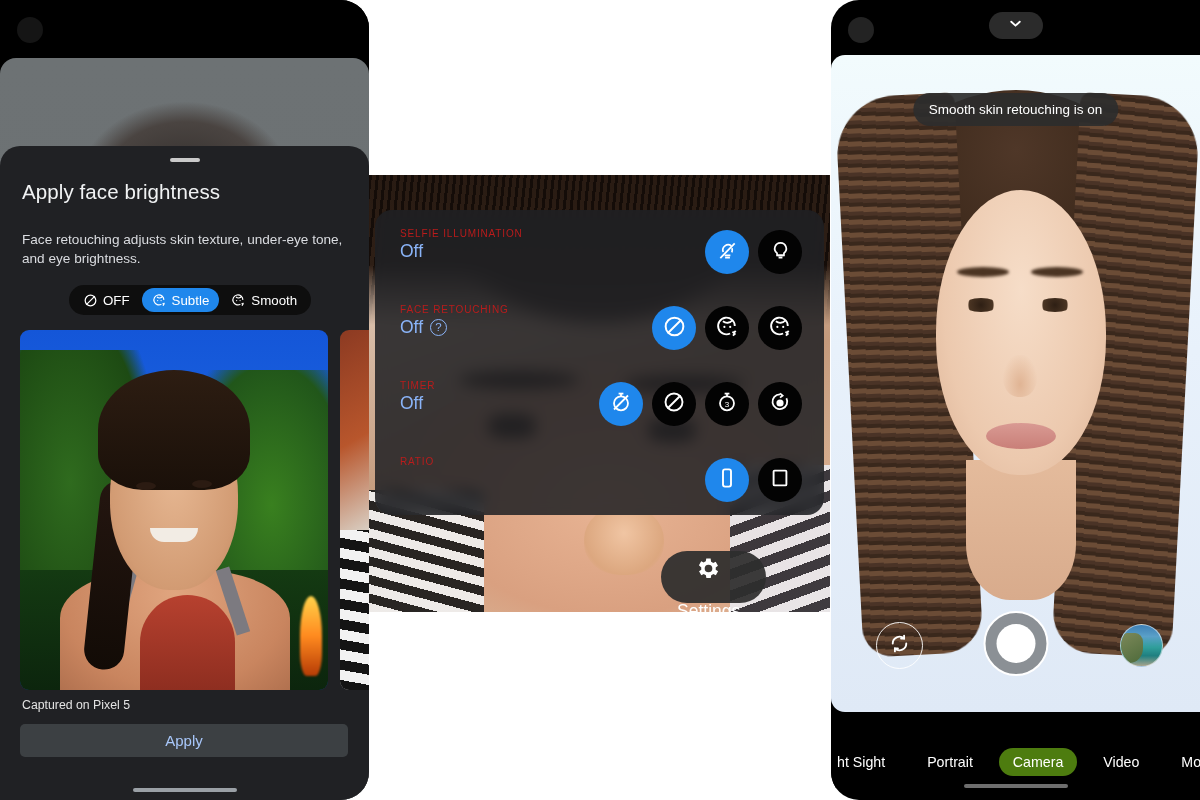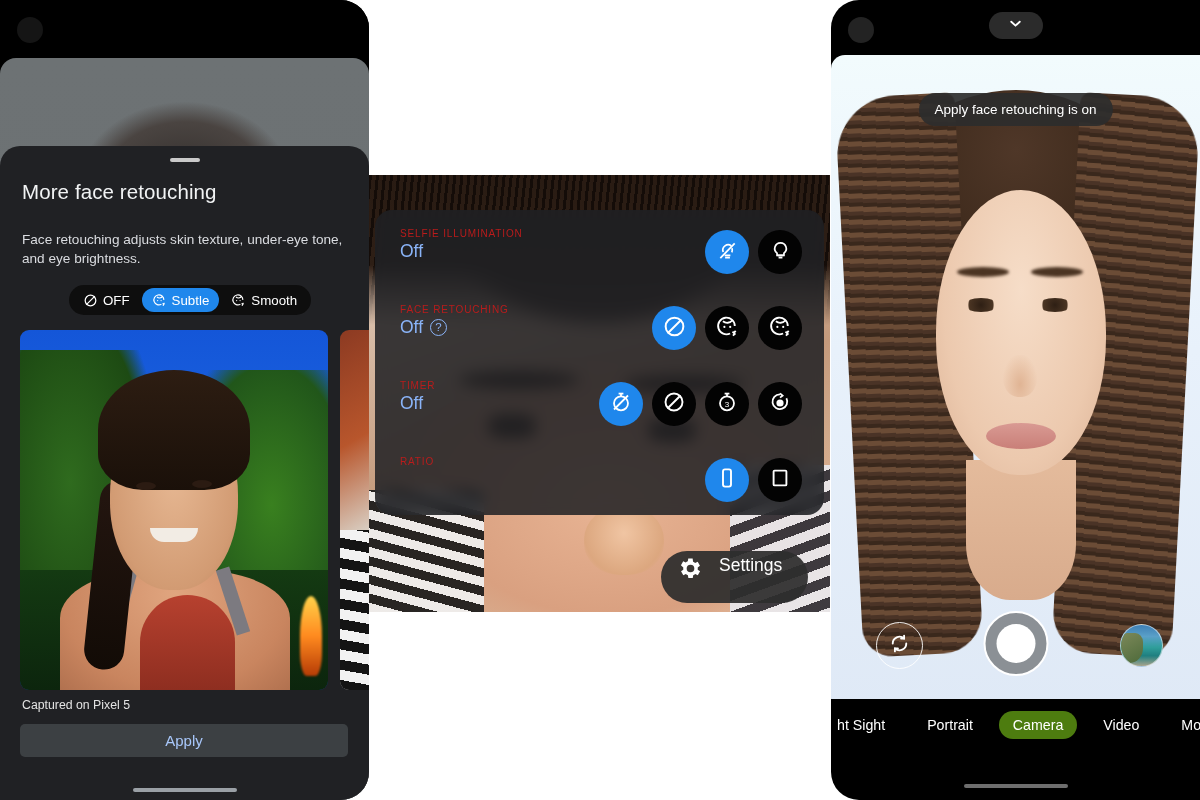--- a/index.html
+++ b/index.html
@@ -144,21 +144,21 @@
   .qs-btn.sel { background:#1f87ec; }
   .help-ring {
     width:17px; height:17px; border-radius:50%;
     border:1.6px solid #8ab4f8; color:#8ab4f8;
     font-size:11.5px; line-height:14px; text-align:center;
   }
   #p2-settings {
     position:absolute; left:292px; top:376px;
     height:52px; padding:4px 26px 0 16px; border-radius:26px;
     background:rgba(45,45,45,.93);
-    display:flex; gap:15px;
+    display:flex; align-items:center; gap:15px;flex-direction:column;
   }
   #p2-settings-label { font-size:17.5px; color:#fff; }
 
   
   #panel3 {
     position:absolute; left:831px; top:0; width:369px; height:800px;
     background:#000; border-radius:28px 0 0 28px; overflow:hidden;
   }
   #p3-camera-dot {
     position:absolute; left:17px; top:17px; width:26px; height:26px;
@@ -222,21 +222,21 @@
   #p3-thumb {
     position:absolute; right:37px; top:4px; width:43px; height:43px;
     border-radius:50%; overflow:hidden; border:1.4px solid rgba(255,255,255,.55);
     background:linear-gradient(#3e7fb5 0%, #5aa0c8 28%, #2f9e9a 55%, #1f7f80 75%, #a7a38c 100%);
   }
   #p3-thumb::after {
     content:""; position:absolute; left:-4px; top:8px; width:26px; height:30px;
     background:linear-gradient(150deg,#7e8a5b,#4e6a3a); border-radius:40% 30% 50% 20%;
   }
   #p3-modes {
-    position:absolute; left:0; top:699px; width:369px; height:52px;
+    position:absolute; left:0; top:736px; width:369px; height:52px;
     display:flex; align-items:center; background:#000;
   }
   .mode-item {
     font-size:14.2px; color:#ffffff; white-space:nowrap;
     padding:6px 14px; border-radius:14px;
   }
   .mode-item.active { background:#4d7c0f; }
   #p3-gesture {
     position:absolute; left:50%; bottom:12px; transform:translateX(-50%);
     width:104px; height:4px; border-radius:2px; background:#6e6e6e;
@@ -282,21 +282,21 @@
 
   <div id="panel1">
     <div id="p1-photo-bg"></div>
     <div id="p1-statusbar">
       <div id="p1-camera-dot"></div>
     </div>
 
     <div id="p1-sheet">
       <div id="p1-grabber"></div>
 
-      <div id="p1-title">More face retouching</div>
+      <div id="p1-title">Apply face brightness</div>
       <div id="p1-desc">Face retouching adjusts skin texture, under-eye tone, and eye brightness.</div>
 
       <div id="p1-seg">
         <div class="seg-chip">
           <span>
             <svg width="15" height="15" viewBox="0 0 24 24" fill="none" stroke="#fff" stroke-width="2">
               <circle cx="12" cy="12" r="8.5"></circle>
                 <line x1="5" y1="19" x2="19" y2="5"></line>
             </svg>
           </span>
@@ -531,21 +531,21 @@
       <div id="p3-neck"></div>
       <div id="p3-face"></div>
       <div class="p3-brow" style="left:126px;top:212px;"></div>
       <div class="p3-brow" style="left:200px;top:212px;"></div>
       <div class="p3-eye" style="left:133px;top:243px;"></div>
       <div class="p3-eye" style="left:207px;top:243px;"></div>
       <div id="p3-nose"></div>
       <div id="p3-mouth"></div>
     </div>
 
-    <div id="p3-toast">Apply face retouching is on</div>
+    <div id="p3-toast">Smooth skin retouching is on</div>
 
     <div id="p3-controls">
       <div id="p3-flip">
         <span>
           <svg width="25" height="25" viewBox="0 0 24 24" fill="none" stroke="#fff" stroke-width="1.8" stroke-linecap="round">
             <path d="M18.5 12a6.5 6.5 0 0 1-10.9 4.8"></path>
             <path d="M5.5 12a6.5 6.5 0 0 1 10.9-4.8"></path>
             <path d="M16.4 4.4v2.9h-2.9"></path>
               <path d="M7.6 19.6v-2.9h2.9"></path>
           </svg>

